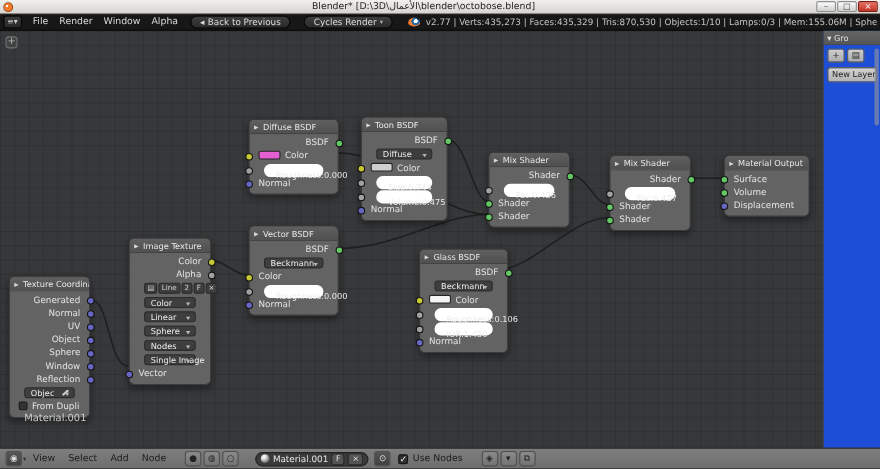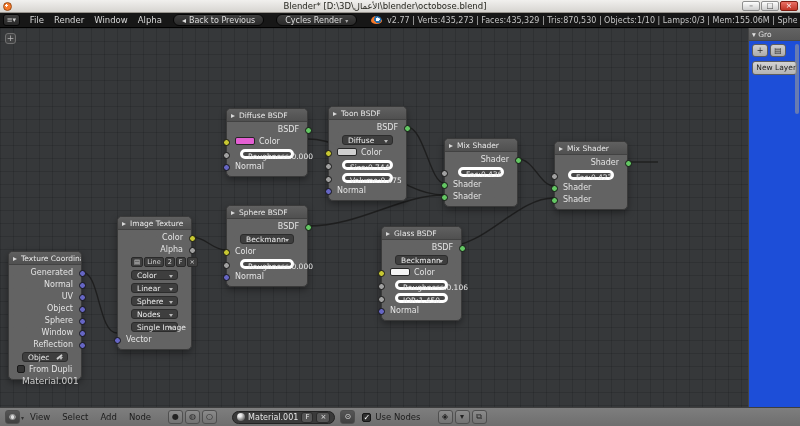--- a/index.html
+++ b/index.html
@@ -50,21 +50,21 @@
     color:#e8e8e8; white-space:nowrap; overflow:hidden; position:relative; }
   .nhead::before { content:''; position:absolute; left:4px; top:4.5px; border-left:4px solid #d8d8d8;
     border-top:2.5px solid transparent; border-bottom:2.5px solid transparent; }
   .nbody { padding:2px 0 3px; }
   .nrow { height:12px; line-height:12px; padding:0 8px; position:relative; white-space:nowrap; overflow:visible; }
   .nrow.out { text-align:right; }
   .sock { position:absolute; width:7px; height:7px; border-radius:50%; border:1px solid #141414; top:2.5px; }
   .sock.in { left:-4.5px; } .sock.out { right:-4.5px; }
   .s-shader { background:#63c763; } .s-color { background:#c8c832; }
   .s-val { background:#a1a1a1; } .s-vec { background:#6666c4; }
-  .pill { height:10px; line-height:10px; background:#474747; border:3px solid #ffffff; border-radius:6px;
+  .pill { height:10px; line-height:10px; background:#474747; border:6px solid #ffffff; border-radius:6px;
     margin:1px 5px; padding:0 5px; display:flex; justify-content:space-between; color:#ececec; font-size:7.5px; }
   .dd { height:10px; line-height:10px; background:#3e3e3e; border:1px solid #2c2c2c; border-radius:3px;
     margin:1px 5px; padding:0 5px; position:relative; color:#ececec; font-size:7.5px; }
   .dd::after { content:''; position:absolute; right:4px; top:3.5px; border-top:3px solid #b8b8b8;
     border-left:2.5px solid transparent; border-right:2.5px solid transparent; }
   .swatch { display:inline-block; width:20px; height:8px; border:1px solid #262626; border-radius:2px;
     vertical-align:-1px; margin-right:4px; }
   .dbrow { display:flex; gap:1px; margin:1px 5px; height:10px; }
   .dbx { background:#3e3e3e; border:1px solid #2a2a2a; border-radius:2px; font-size:6.5px; line-height:8px;
     text-align:center; color:#d8d8d8; padding:0 2px; }
@@ -234,21 +234,21 @@
           <div class="pill">
             <span>Volume:</span>
             <span>0.475</span>
           </div>
         </div>
       <div class="nrow"><i class="sock in s-vec"></i><span>Normal</span></div>
     </div>
   </div>
 
   <div class="node" style="left:226px; top:177px; width:82px;">
-    <div class="nhead"><span>Sphere BSDF</span></div>
+    <div class="nhead"><span>Vector BSDF</span></div>
     <div class="nbody">
       <div class="nrow out"><span>BSDF</span><i class="sock out s-shader"></i></div>
       <div class="nrow">
           <div class="dd"><span>Beckmann</span></div>
         </div>
       <div class="nrow"><i class="sock in s-color"></i><span>Color</span></div>
       <div class="nrow">
           <i class="sock in s-val"></i>
           <div class="pill">
             <span>Roughness:</span>
@@ -310,20 +310,28 @@
           <div class="pill">
             <span>Fac:</span>
             <span>0.427</span>
           </div>
         </div>
       <div class="nrow"><i class="sock in s-shader"></i><span>Shader</span></div>
       <div class="nrow"><i class="sock in s-shader"></i><span>Shader</span></div>
     </div>
   </div>
 
+  <div class="node" style="left:658px; top:113px; width:78px;">
+    <div class="nhead"><span>Material Output</span></div>
+    <div class="nbody">
+      <div class="nrow"><i class="sock in s-shader"></i><span>Surface</span></div>
+      <div class="nrow"><i class="sock in s-shader"></i><span>Volume</span></div>
+      <div class="nrow"><i class="sock in s-vec"></i><span>Displacement</span></div>
+    </div>
+  </div>
 
   <span class="matlabel">Material.001</span>
 </div>
 
 <div id="rightpanel">
   <div class="rp-head">▾ <span>Gro</span></div>
   <div class="rp-btnrow">
     <span class="rp-sq">+</span>
     <span class="rp-sq">▤</span>
   </div>

